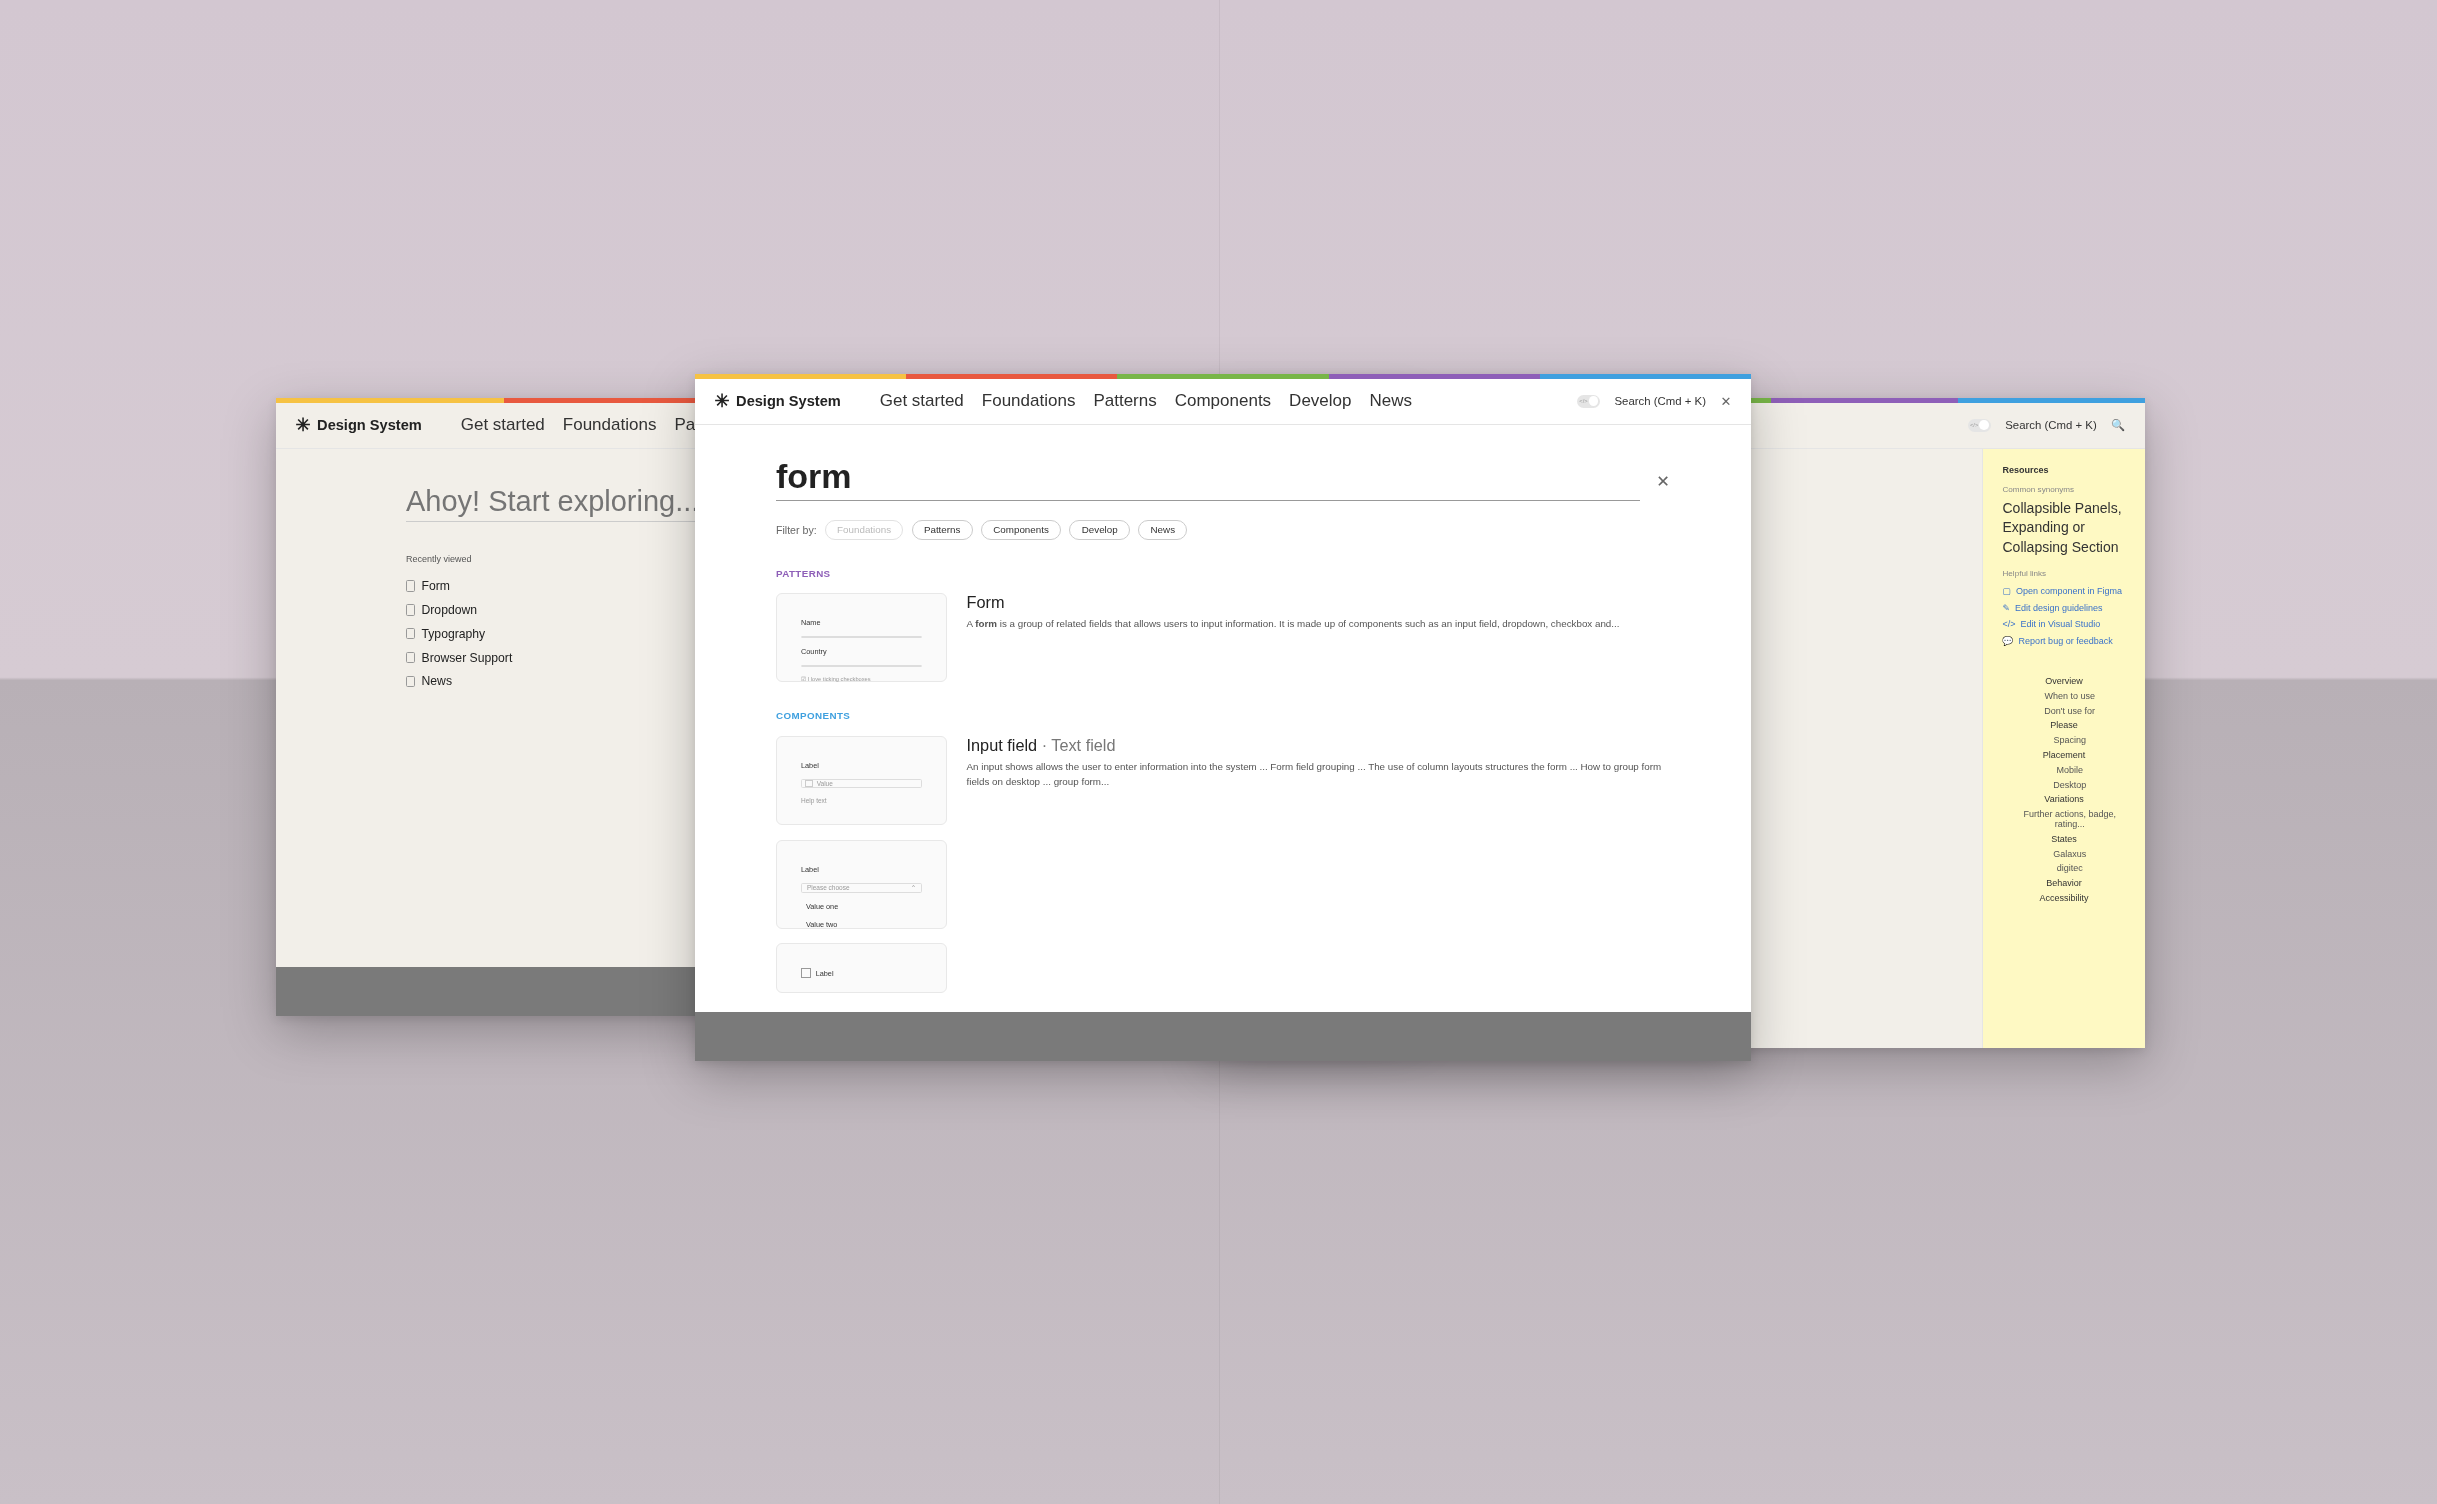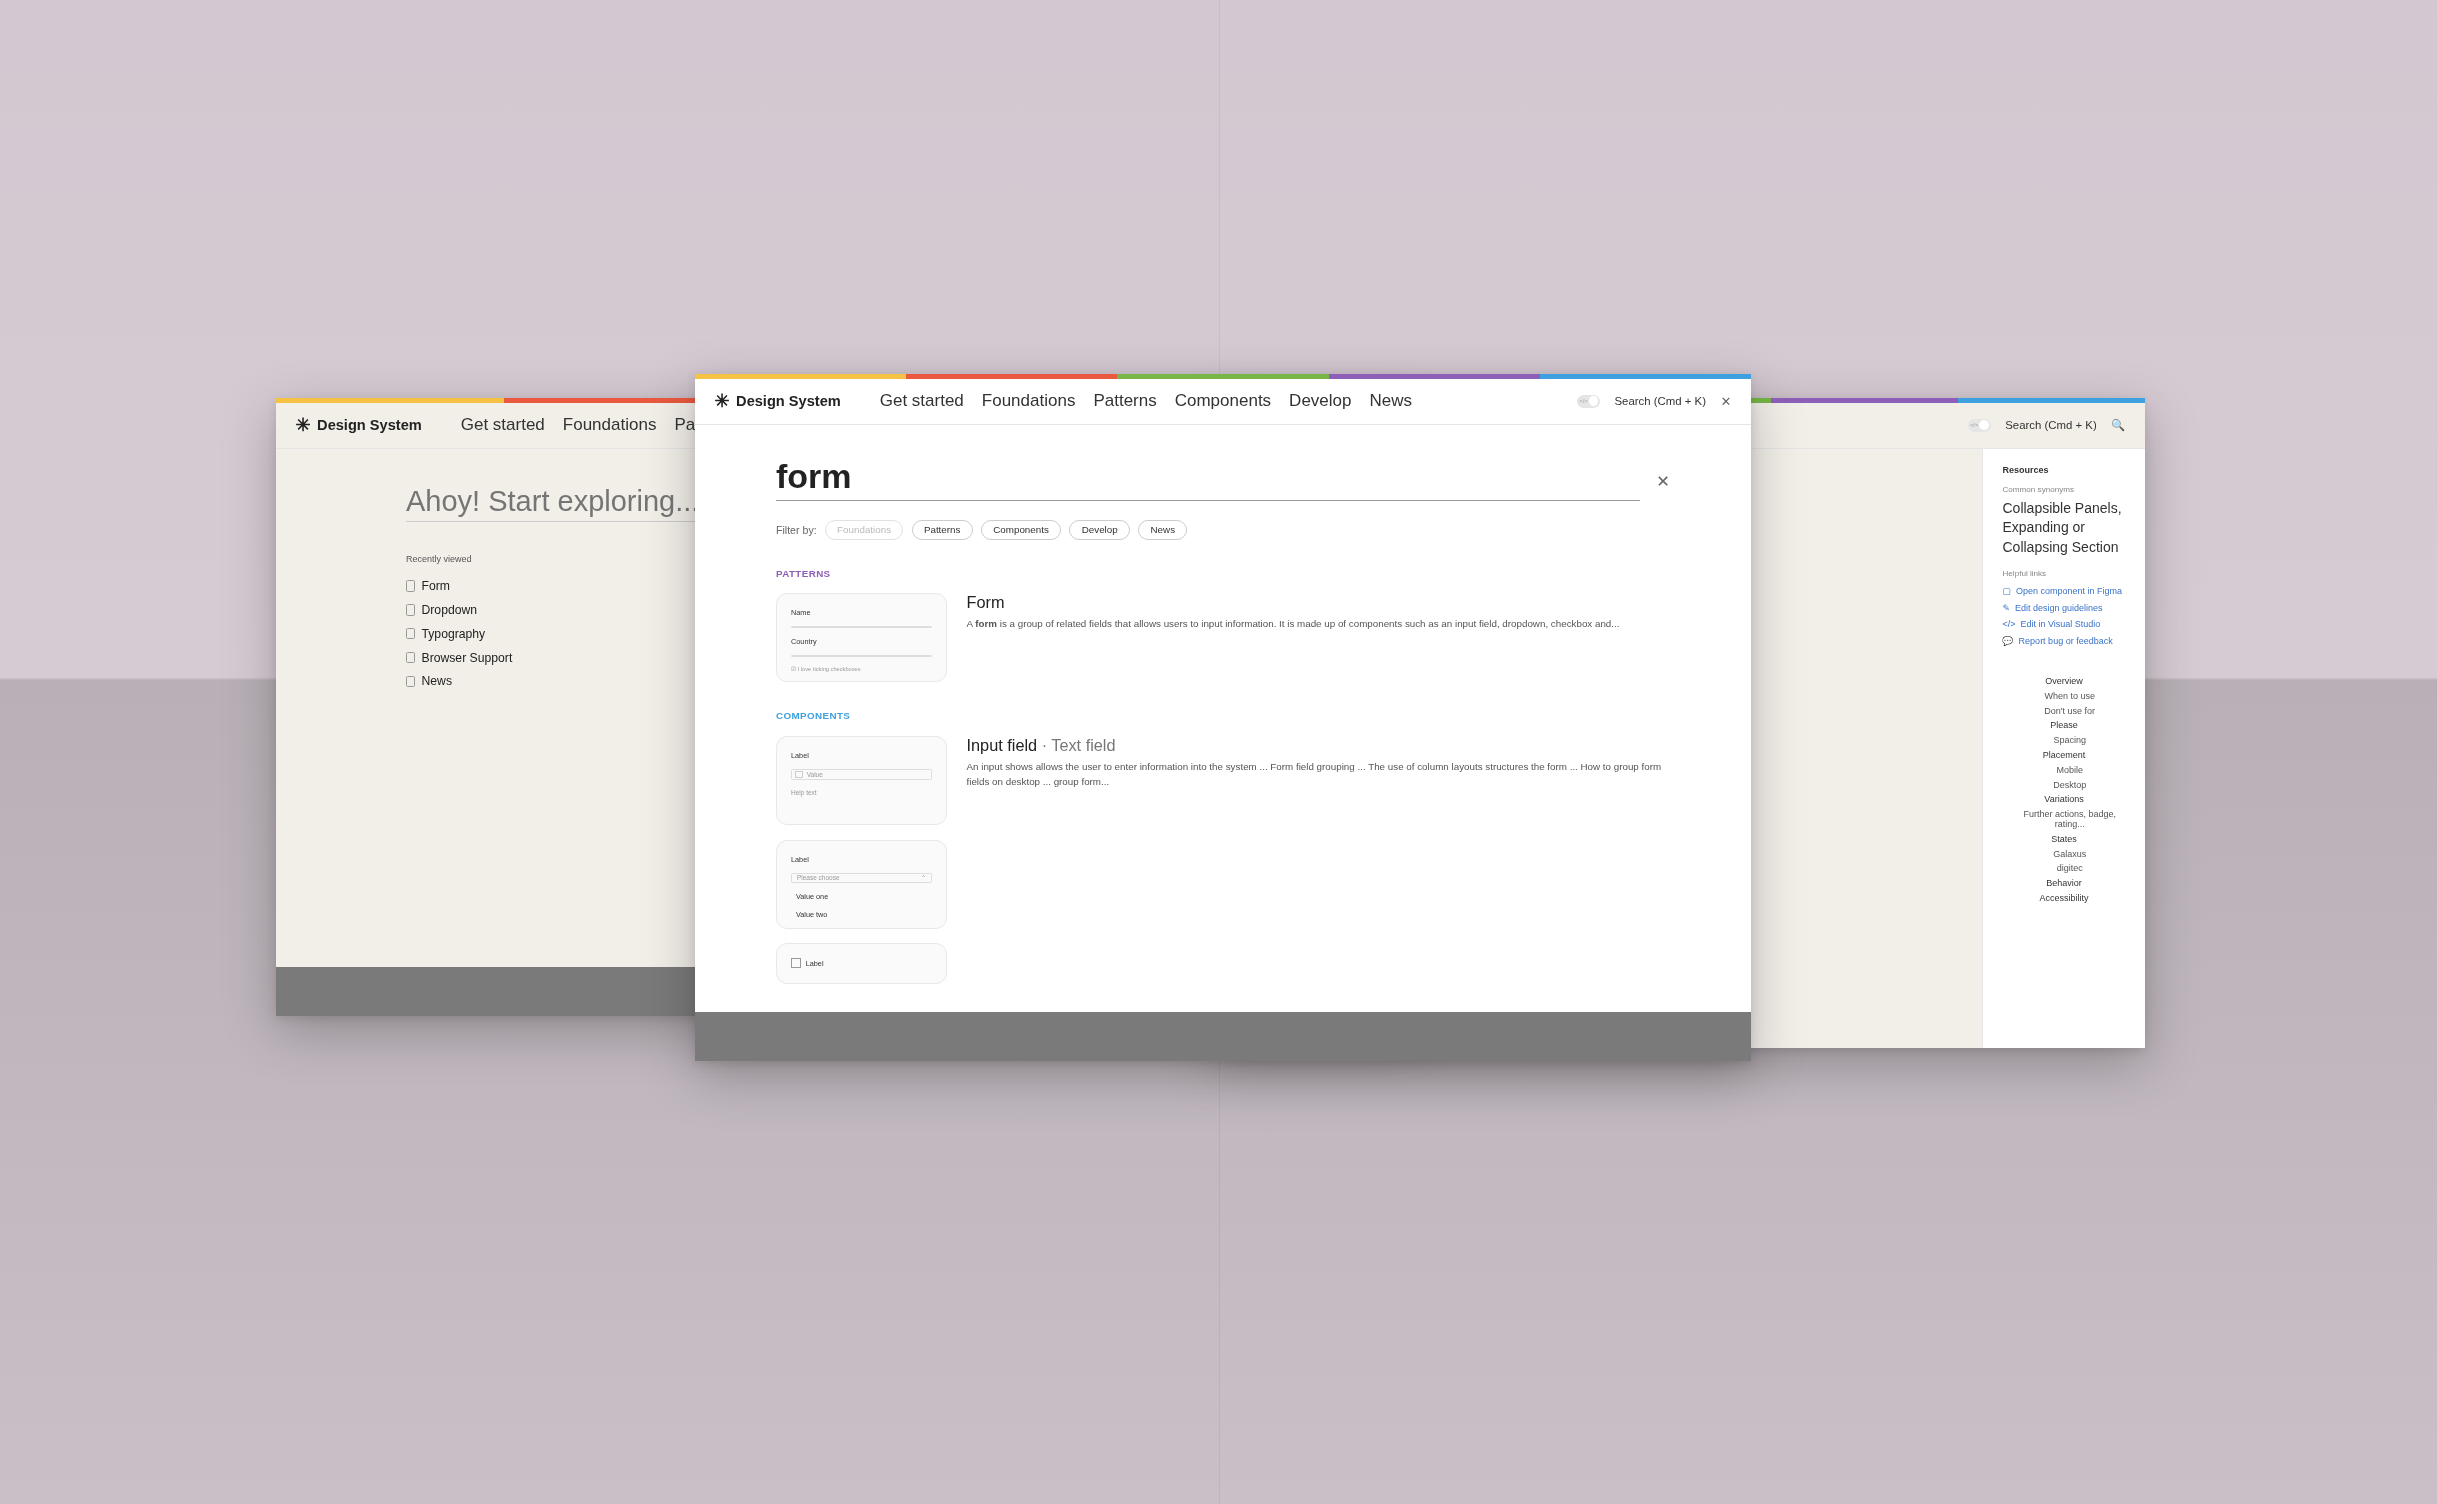--- a/index.html
+++ b/index.html
@@ -113,21 +113,21 @@
     .pill.disabled { color: #bbb; border-color:#e2e2e2;}
     .section-title {
       margin-top: 28px; font-size: 9.8px; font-weight: 700;
       letter-spacing: 0.4px; text-transform: uppercase;
     }
     .st-patterns { color: #8e5fb8; }
     .st-components { color: #3fa0df; }
     .result { display:flex; gap: 19.5px; margin-top: 14.6px; }
     .thumb {
       width: 171px; height: 89px; background:#fafafa; border:0.8px solid #e8e8e8;
-      border-radius:11px; padding: 14px; font-size:6.5px; color:#999;
+      border-radius:6px; padding: 24px; font-size:6.5px; color:#999;
       display:flex; flex-direction:column; gap:9px;
     }
     .thumb .line { height: 11.4px; border:0.8px solid #ddd; border-radius:1.6px; }
     .thumb .lbl { font-size: 7.3px; color:#333; }
     .result-txt { flex: 1; }
     .result-title { font-size: 16.3px; color:#222; font-weight:400; }
     .result-title .alias { color:#777; font-weight:300;}
     .result-desc { font-size: 9.8px; color:#555; margin-top:4.9px; line-height:1.5; }
     .result-desc b { font-weight:700; }
     
@@ -136,21 +136,21 @@
       left: 1211px; top: 398px; width: 934px; height: 650px;
       z-index: 2;
       background: #f2efe9;
     }
     .screen-right .header { background:#f2efe9;}
     .right-body { display:flex; height: calc(100% - 50px); font-size:11.4px; }
     .right-main { flex:1; padding: 32.5px; color:#333; background:#f2efe9;}
     .right-text-line { margin-bottom:8.1px; font-size:11.4px; color:#333;}
     .right-side {
       width: 163px; padding: 16.3px 19.5px; border-left:0.8px solid #e5e5e5;
-      background:#ffffff;
+      background:#fef9c3;
     }
     .rs-title { font-weight:700; font-size:9px; margin-bottom:9.8px; color:#333;}
     .rs-sub { font-size:8.1px; color:#888; margin:4.9px 0; }
     .rs-txt { font-size:14px; color:#333; line-height:1.4; margin-bottom:11.4px;}
     .rs-link { display:flex; align-items:center; gap:4.9px; font-size:9px; color:#3a72c9; padding:3.3px 0;}
     .toc { font-size:9px; color:#333; }
     .toc .l1 { padding: 2.4px 0;}
     .toc .l2 { padding: 2.4px 0 2.4px 11.4px; color:#555;}
     
     

